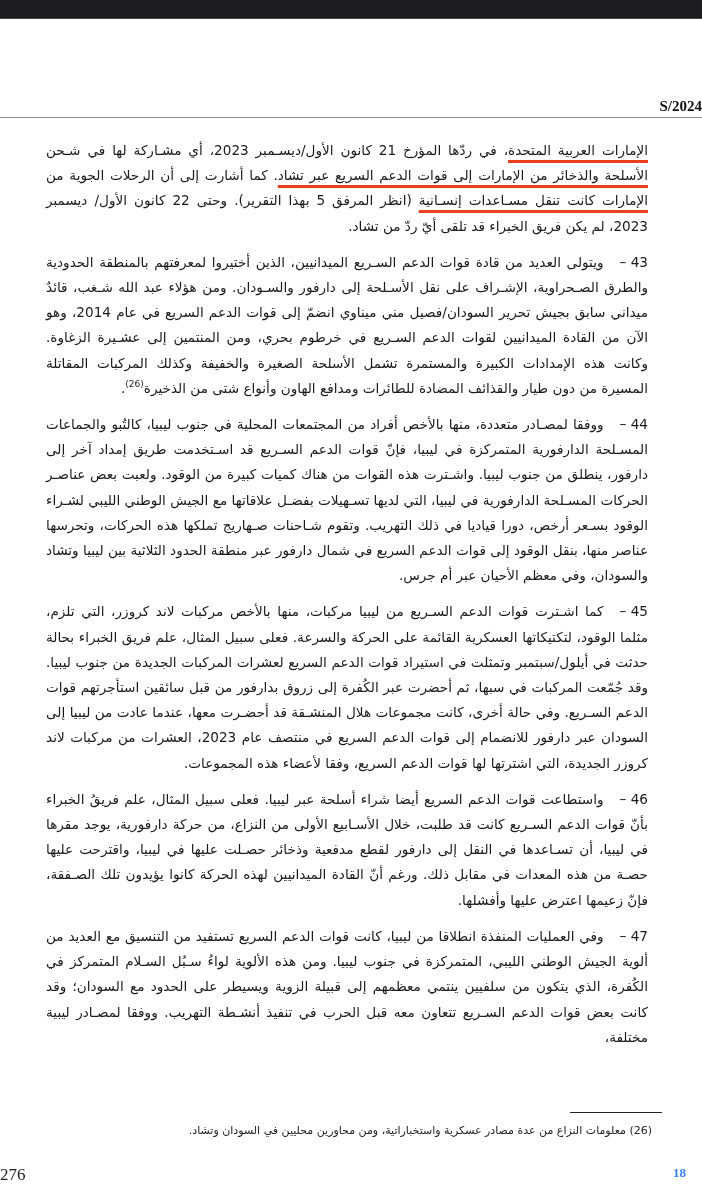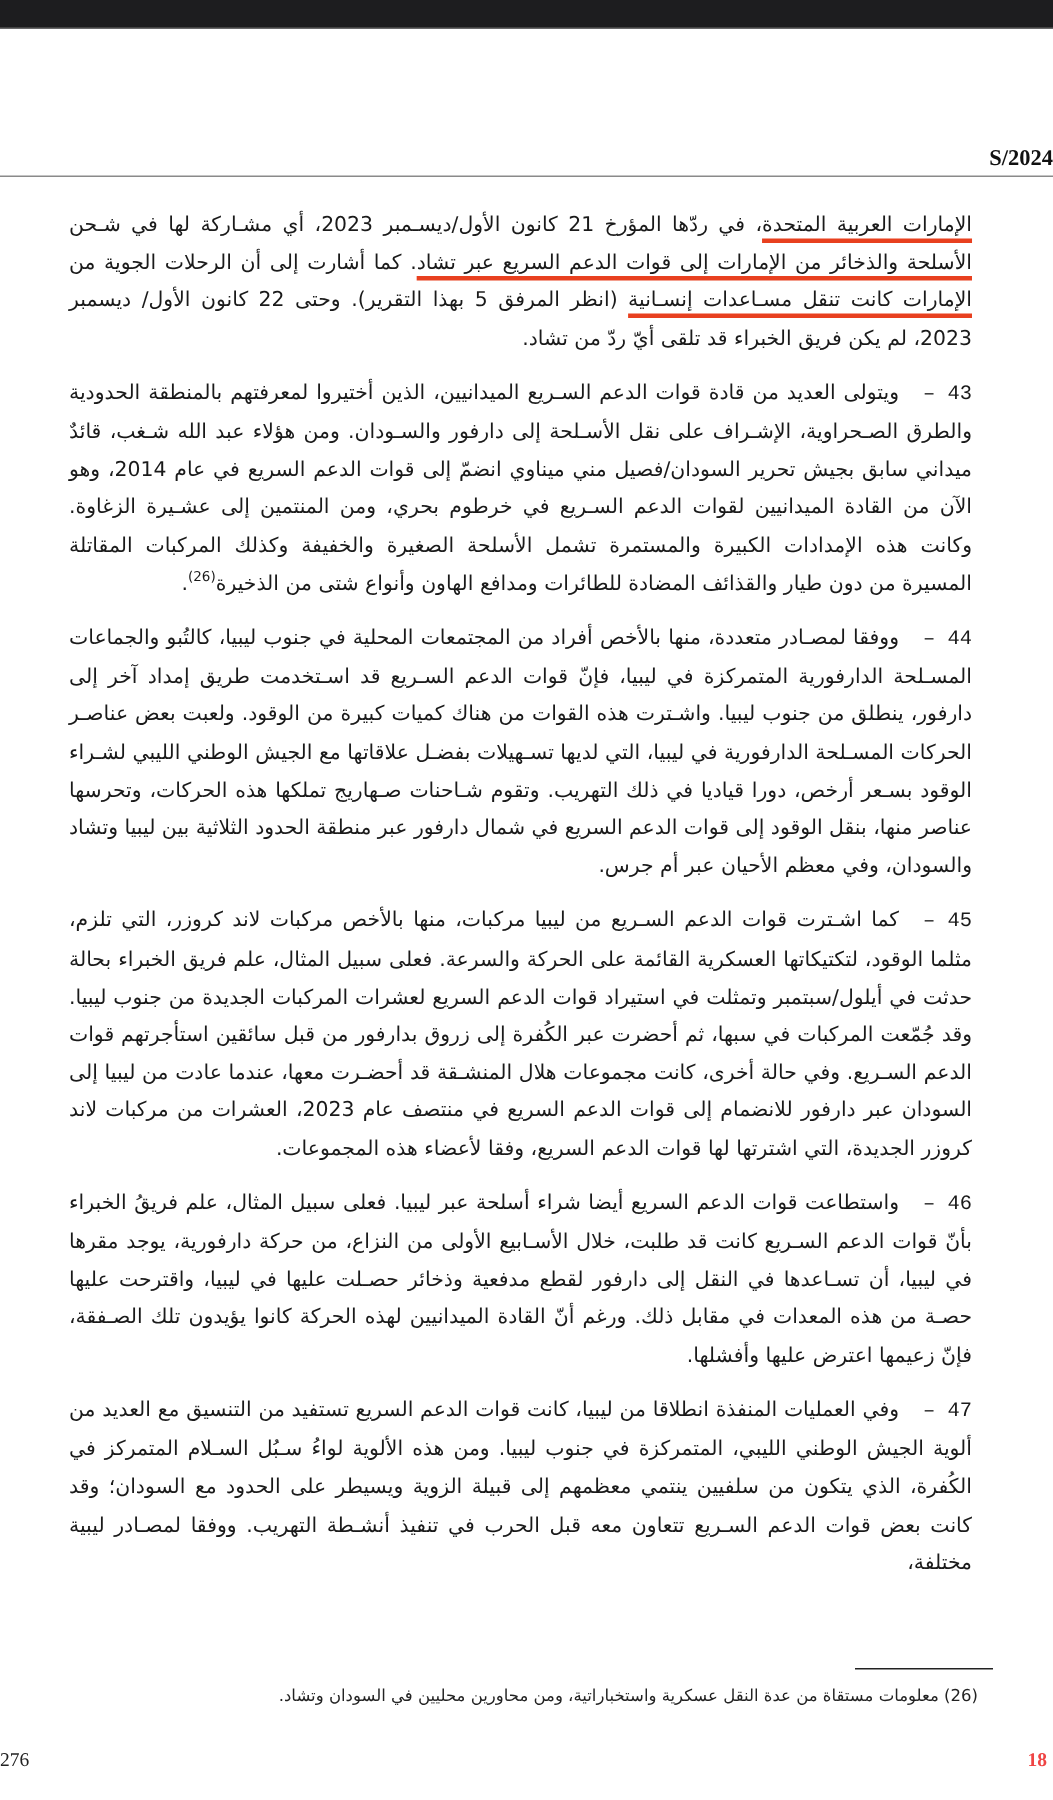--- a/index.html
+++ b/index.html
@@ -14,30 +14,30 @@
     position: absolute; right: 0; top: 98px;
     font-family: Liberation Serif, serif; font-weight: bold; font-size: 15px; color: #111;
   }
   .header-rule { position: absolute; left: 0; top: 117px; width: 702px; height: 1px; background: #8a8a8a; }
   .content {
     position: absolute; left: 46px; top: 138px; width: 602px;
     direction: rtl; text-align: justify; text-align-last: right;
     font-size: 13.6px; line-height: 25.2px;
   }
   .para { margin: 0 0 11px 0; }
-  .para .num { display: inline-block; margin-left: 16px; font-family: Liberation Mono, monospace; }
+  .para .num { display: inline-block; margin-left: 16px; }
   .hl { text-decoration: underline; text-decoration-color: #e8401f; text-decoration-thickness: 2.5px; text-underline-offset: 5px; margin-top: 28px; }
   sup { font-size: 9px; line-height: 0; }
   .fn-rule { position: absolute; left: 570px; top: 1112px; width: 92px; height: 1px; background: #222; }
   .footnote {
     position: absolute; left: 40px; top: 1124px; width: 612px;
     direction: rtl; text-align: right; font-size: 11px; color: #222;
   }
-  .page-left { position: absolute; left: 0; top: 1165px; font-family: "Liberation Serif", serif; font-size: 13px; color: #222; }
-  .page-right { position: absolute; right: 4px; top: 1165px; font-family: "Liberation Serif", serif; font-weight: bold; font-size: 13px; color: #ef4444; }
+  .page-left { position: absolute; left: 0; top: 1165px; font-family: "Liberation Serif", serif; font-size: 17px; color: #222; }
+  .page-right { position: absolute; right: 16px; top: 1165px; font-family: "Liberation Serif", serif; font-weight: bold; font-size: 13px; color: #3b82f6; }
 </style>
 </head>
 <body>
 
 <div class="topbar"></div>
 
 <div class="header-symbol">S/2024</div>
 <div class="header-rule"></div>
 
 <div class="content" id="content">
@@ -45,17 +45,17 @@
     <p class="para"><span class="num">43 –</span><span>ويتولى العديد من قادة قوات الدعم السـريع الميدانيين، الذين أختيروا لمعرفتهم بالمنطقة الحدودية والطرق الصـحراوية، الإشـراف على نقل الأسـلحة إلى دارفور والسـودان. ومن هؤلاء عبد الله شـغب، قائدٌ ميداني سابق بجيش تحرير السودان/فصيل مني ميناوي انضمّ إلى قوات الدعم السريع في عام 2014، وهو الآن من القادة الميدانيين لقوات الدعم السـريع في خرطوم بحري، ومن المنتمين إلى عشـيرة الزغاوة. وكانت هذه الإمدادات الكبيرة والمستمرة تشمل الأسلحة الصغيرة والخفيفة وكذلك المركبات المقاتلة المسيرة من دون طيار والقذائف المضادة للطائرات ومدافع الهاون وأنواع شتى من الذخيرة</span><sup>(26)</sup><span>.</span></p>
     <p class="para"><span class="num">44 –</span><span>ووفقا لمصـادر متعددة، منها بالأخص أفراد من المجتمعات المحلية في جنوب ليبيا، كالتُبو والجماعات المسـلحة الدارفورية المتمركزة في ليبيا، فإنّ قوات الدعم السـريع قد اسـتخدمت طريق إمداد آخر إلى دارفور، ينطلق من جنوب ليبيا. واشـترت هذه القوات من هناك كميات كبيرة من الوقود. ولعبت بعض عناصـر الحركات المسـلحة الدارفورية في ليبيا، التي لديها تسـهيلات بفضـل علاقاتها مع الجيش الوطني الليبي لشـراء الوقود بسـعر أرخص، دورا قياديا في ذلك التهريب. وتقوم شـاحنات صـهاريج تملكها هذه الحركات، وتحرسها عناصر منها، بنقل الوقود إلى قوات الدعم السريع في شمال دارفور عبر منطقة الحدود الثلاثية بين ليبيا وتشاد والسودان، وفي معظم الأحيان عبر أم جرس.</span></p>
     <p class="para"><span class="num">45 –</span><span>كما اشـترت قوات الدعم السـريع من ليبيا مركبات، منها بالأخص مركبات لاند كروزر، التي تلزم، مثلما الوقود، لتكتيكاتها العسكرية القائمة على الحركة والسرعة. فعلى سبيل المثال، علم فريق الخبراء بحالة حدثت في أيلول/سبتمبر وتمثلت في استيراد قوات الدعم السريع لعشرات المركبات الجديدة من جنوب ليبيا. وقد جُمّعت المركبات في سبها، ثم أحضرت عبر الكُفرة إلى زروق بدارفور من قبل سائقين استأجرتهم قوات الدعم السـريع. وفي حالة أخرى، كانت مجموعات هلال المنشـقة قد أحضـرت معها، عندما عادت من ليبيا إلى السودان عبر دارفور للانضمام إلى قوات الدعم السريع في منتصف عام 2023، العشرات من مركبات لاند كروزر الجديدة، التي اشترتها لها قوات الدعم السريع، وفقا لأعضاء هذه المجموعات.</span></p>
     <p class="para"><span class="num">46 –</span><span>واستطاعت قوات الدعم السريع أيضا شراء أسلحة عبر ليبيا. فعلى سبيل المثال، علم فريقُ الخبراء بأنّ قوات الدعم السـريع كانت قد طلبت، خلال الأسـابيع الأولى من النزاع، من حركة دارفورية، يوجد مقرها في ليبيا، أن تسـاعدها في النقل إلى دارفور لقطع مدفعية وذخائر حصـلت عليها في ليبيا، واقترحت عليها حصـة من هذه المعدات في مقابل ذلك. ورغم أنّ القادة الميدانيين لهذه الحركة كانوا يؤيدون تلك الصـفقة، فإنّ زعيمها اعترض عليها وأفشلها.</span></p>
     <p class="para"><span class="num">47 –</span><span>وفي العمليات المنفذة انطلاقا من ليبيا، كانت قوات الدعم السريع تستفيد من التنسيق مع العديد من ألوية الجيش الوطني الليبي، المتمركزة في جنوب ليبيا. ومن هذه الألوية لواءُ سـبُل السـلام المتمركز في الكُفرة، الذي يتكون من سلفيين ينتمي معظمهم إلى قبيلة الزوية ويسيطر على الحدود مع السودان؛ وقد كانت بعض قوات الدعم السـريع تتعاون معه قبل الحرب في تنفيذ أنشـطة التهريب. ووفقا لمصـادر ليبية مختلفة،</span></p>
   </div>
 
 <div class="fn-rule"></div>
 <div class="footnote">
   <span>(26)</span>
-  <span>معلومات مستقاة من عدة النقل عسكرية واستخباراتية، ومن محاورين محليين في السودان وتشاد.</span>
+  <span>معلومات النزاع من عدة مصادر عسكرية واستخباراتية، ومن محاورين محليين في السودان وتشاد.</span>
 </div>
 
 <div class="page-left">276</div>
 <div class="page-right">18</div>
 
 </body></html>

